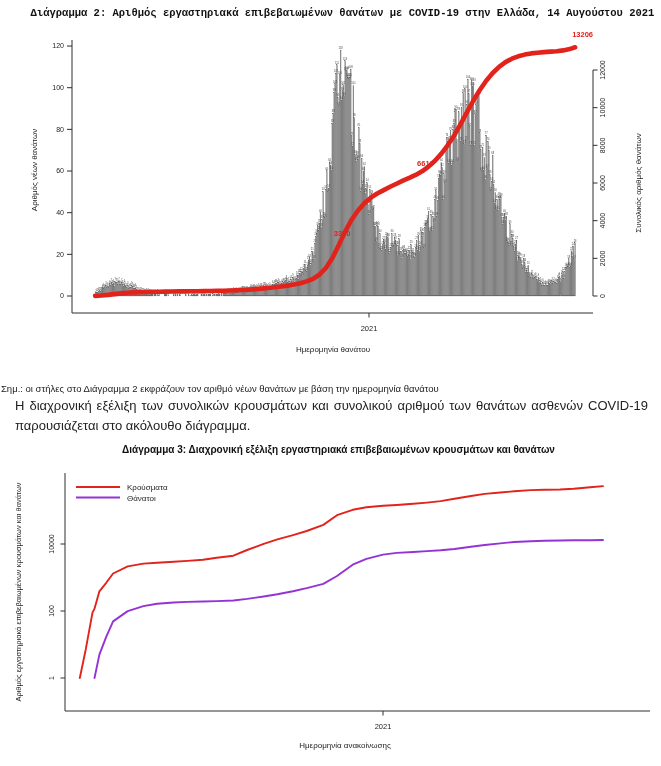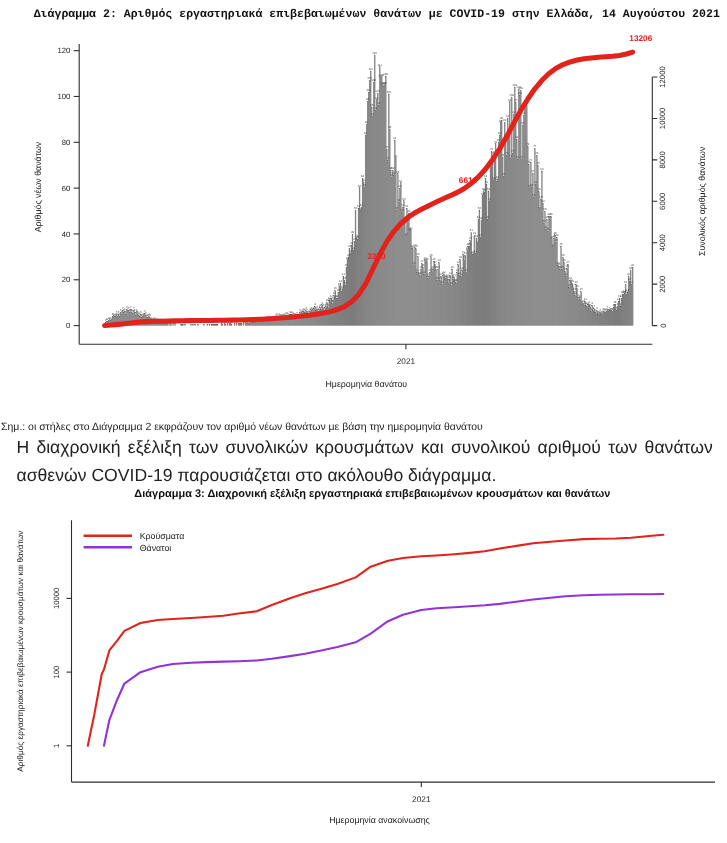--- a/index.html
+++ b/index.html
@@ -2,21 +2,21 @@
 <html><head>
 <meta charset="utf-8">
 <style>
   html,body{margin:0;padding:0;}
   body{width:661px;height:766px;position:relative;background:#ffffff;
        font-family:"Liberation Sans",sans-serif;overflow:hidden;}
   #chartlayer{position:absolute;left:0;top:0;width:661px;height:766px;}
   .t1{position:absolute;top:7px;left:0;right:0;text-align:center;padding-left:24px;
       font-size:10.5px;font-weight:bold;color:#111;font-family:Liberation Mono, monospace;}
   .note{position:absolute;top:370px;left:1px;right:13px;font-size:9.5px;color:#222;margin-top:13px;}
-  .para{position:absolute;top:396px;left:15px;width:633px;font-size:16px;line-height:1.55;
+  .para{position:absolute;top:396px;left:15px;width:633px;font-size:13px;line-height:1.55;
         text-align:justify;color:#222;}
   .t3{position:absolute;top:444px;left:0;right:0;text-align:center;padding-left:16px;
       font-size:10px;font-weight:bold;color:#111;}
 </style>
 </head>
 <body>
 
 <svg id="chartlayer" viewBox="0 0 661 766">
     <g>
       <g stroke="#2E2E2E" stroke-width="1">

